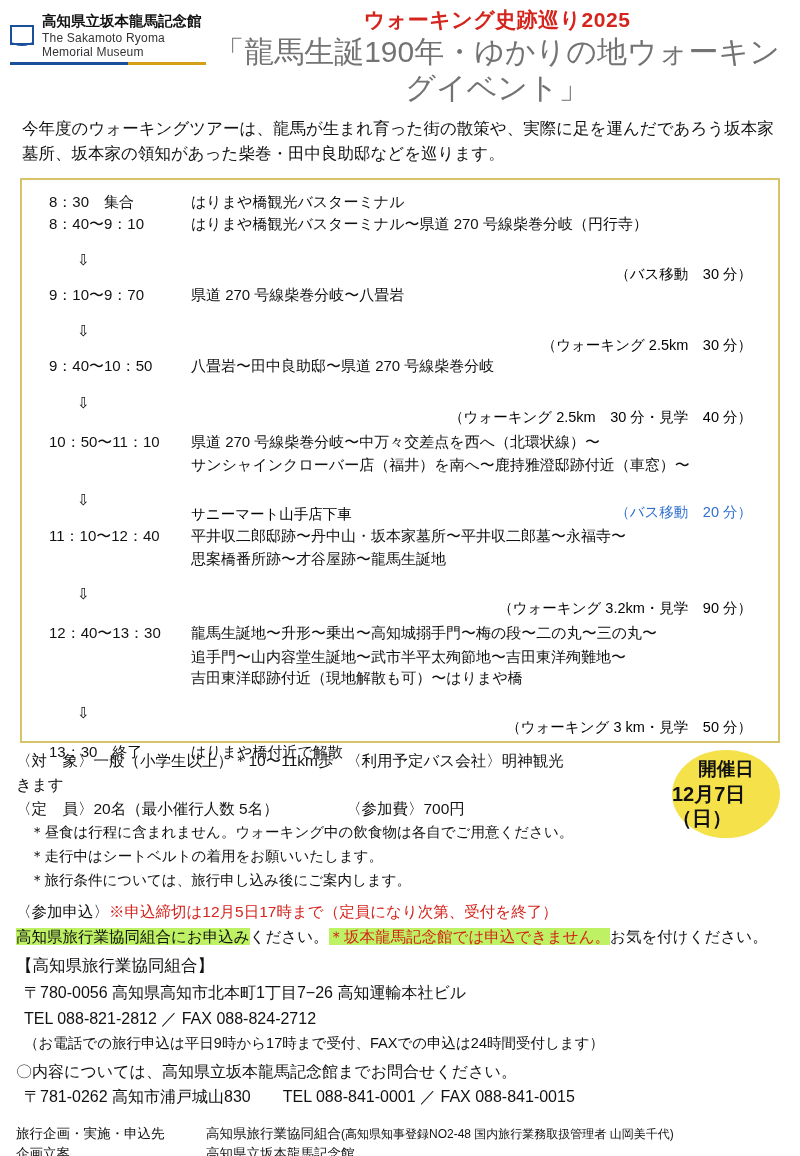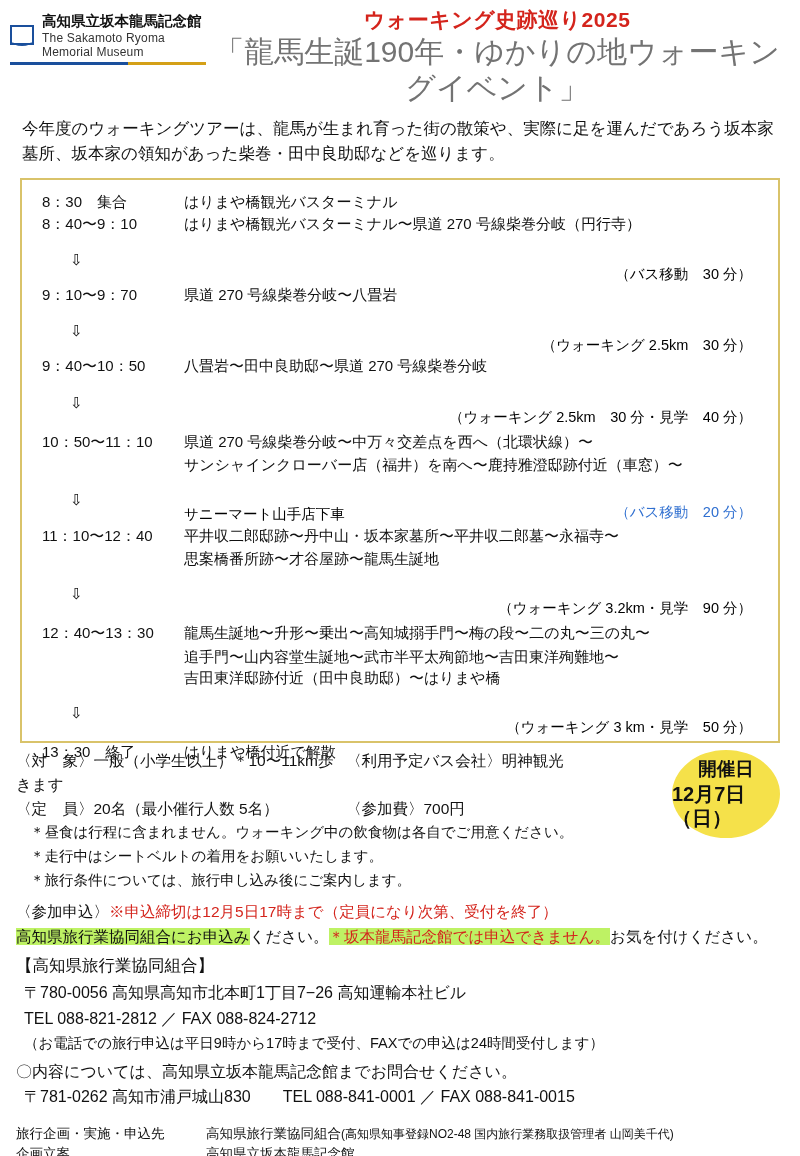--- a/index.html
+++ b/index.html
@@ -101,21 +101,21 @@
     font-size: 16.5px;
     line-height: 1.5;
     color: #111;
   }
 
   
   .itinerary {
     margin: 12px 20px 0 20px;
     border: 2px solid #d9c36a;
     box-sizing: border-box;
-    padding: 12px 10px 10px 8px;
+    padding: 12px 10px 10px 15px;
     height: 565px;
   }
   .it-row {
     display: flex;
     align-items: flex-start;
     font-size: 15px;
     line-height: 1.35;
     margin-bottom: 2px;
   }
   .it-time {
@@ -343,21 +343,21 @@
   <div class="it-row">
     <div class="it-time">12：40〜13：30</div>
     <div class="it-desc">龍馬生誕地〜升形〜乗出〜高知城搦手門〜梅の段〜二の丸〜三の丸〜</div>
   </div>
   <div class="it-cont">
     <div class="sp"></div>
     <div class="txt">追手門〜山内容堂生誕地〜武市半平太殉節地〜吉田東洋殉難地〜</div>
   </div>
   <div class="it-cont">
     <div class="sp"></div>
-    <div class="txt">吉田東洋邸跡付近（田中良助邸）〜はりまや橋</div>
+    <div class="txt">吉田東洋邸跡付近（現地解散も可）〜はりまや橋</div>
   </div>
 
   <div class="it-arrow-row">
     <div class="it-arrow">⇩</div>
     <div class="it-note">（ウォーキング 3 km・見学　50 分）</div>
   </div>
 
   <div class="gap-s"></div>
 
   <div class="it-row">

